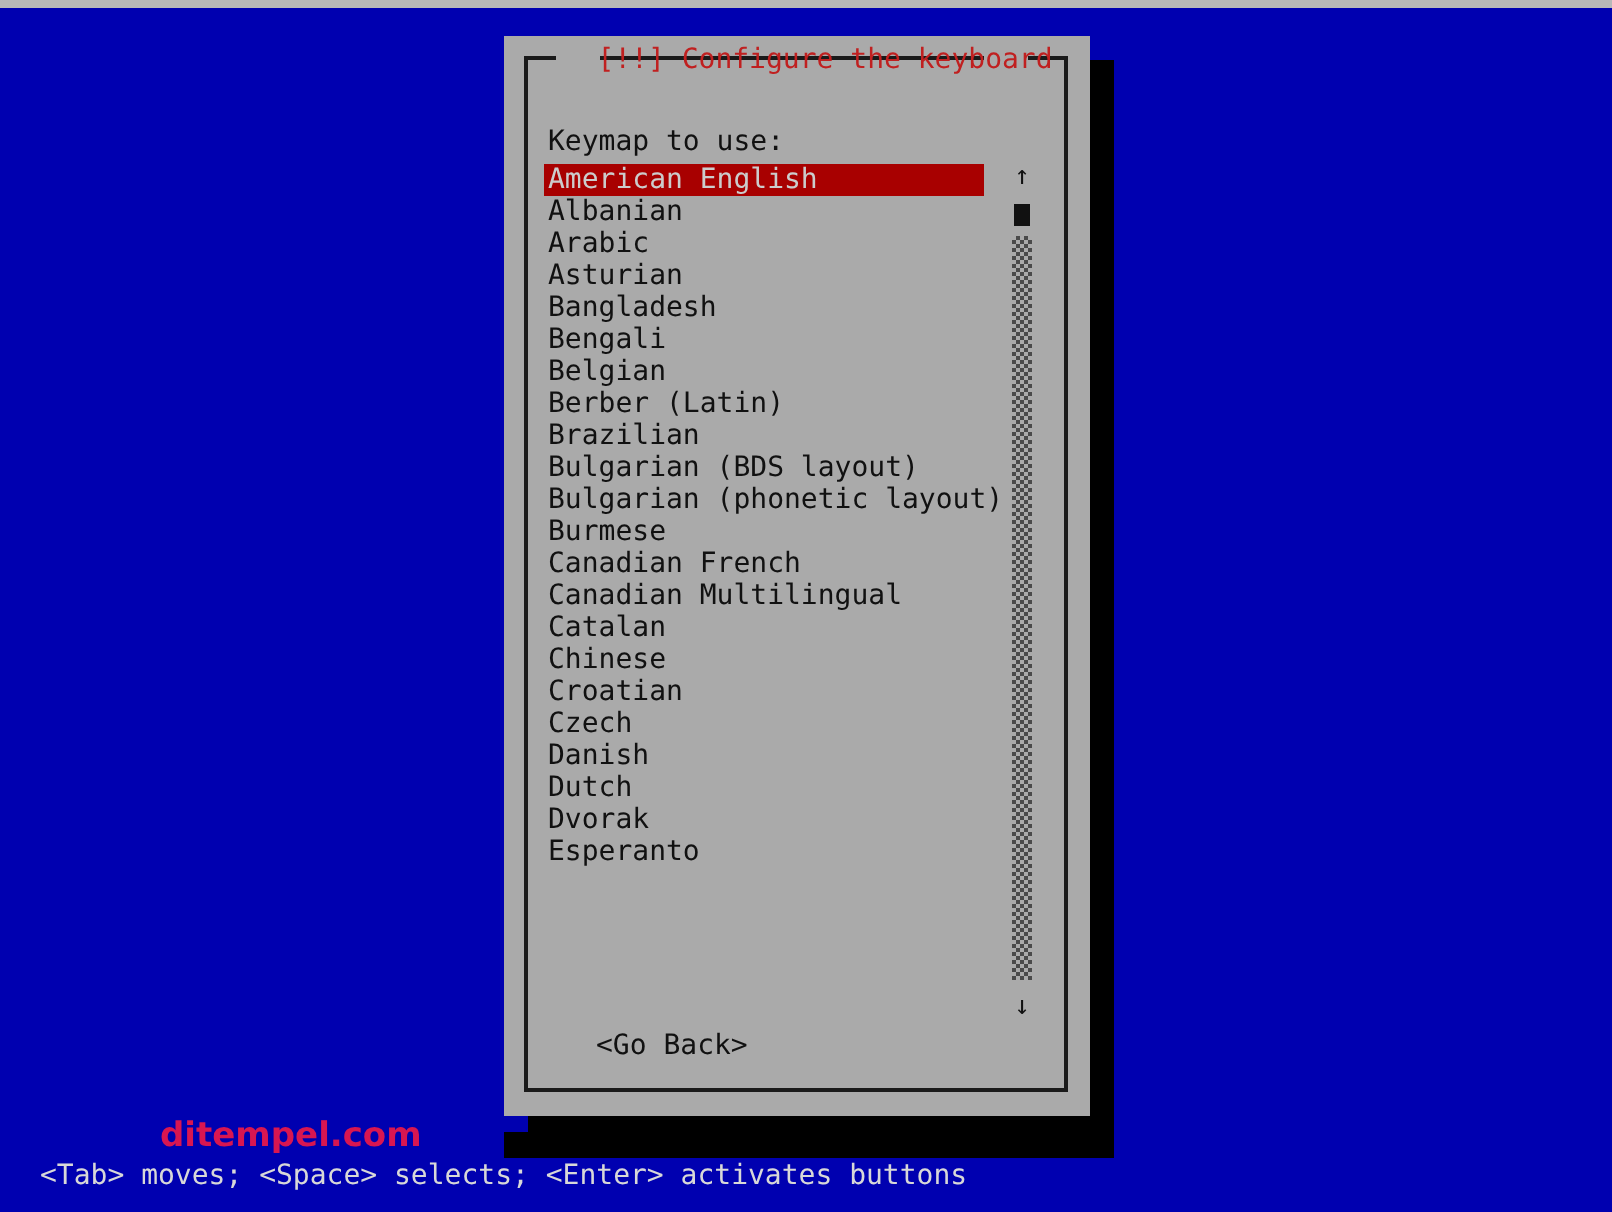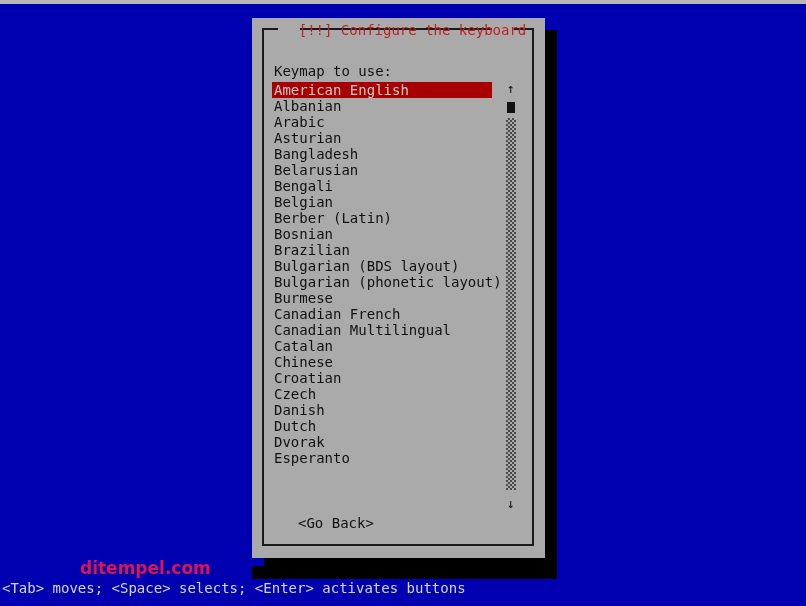--- a/index.html
+++ b/index.html
@@ -173,21 +173,21 @@
 
   
   #statusbar {
     position: absolute;
     left: 0; top: 580px;
     width: 806px; height: 16px;
     background: #0000b0;
   }
   #status-text {
     position: absolute;
-    left: 2px; top: 0px;
+    left: 20px; top: 0px;
     color: #d8d8d8;
     font-size: 14px;
     line-height: 16px;
     white-space: pre;
     text-align: center;
   }
 </style>
 </head>
 <body>
 
@@ -208,25 +208,23 @@
     <div id="title">[!!] Configure the keyboard</div>
 
     <div id="prompt">Keymap to use:</div>
 
     <div id="list">
         <div class="list-item selected">American English</div>
         <div class="list-item">Albanian</div>
         <div class="list-item">Arabic</div>
         <div class="list-item">Asturian</div>
         <div class="list-item">Bangladesh</div>
-        <div class="list-item">Belarusian</div>
         <div class="list-item">Bengali</div>
         <div class="list-item">Belgian</div>
         <div class="list-item">Berber (Latin)</div>
-        <div class="list-item">Bosnian</div>
         <div class="list-item">Brazilian</div>
         <div class="list-item">Bulgarian (BDS layout)</div>
         <div class="list-item">Bulgarian (phonetic layout)</div>
         <div class="list-item">Burmese</div>
         <div class="list-item">Canadian French</div>
         <div class="list-item">Canadian Multilingual</div>
         <div class="list-item">Catalan</div>
         <div class="list-item">Chinese</div>
         <div class="list-item">Croatian</div>
         <div class="list-item">Czech</div>

